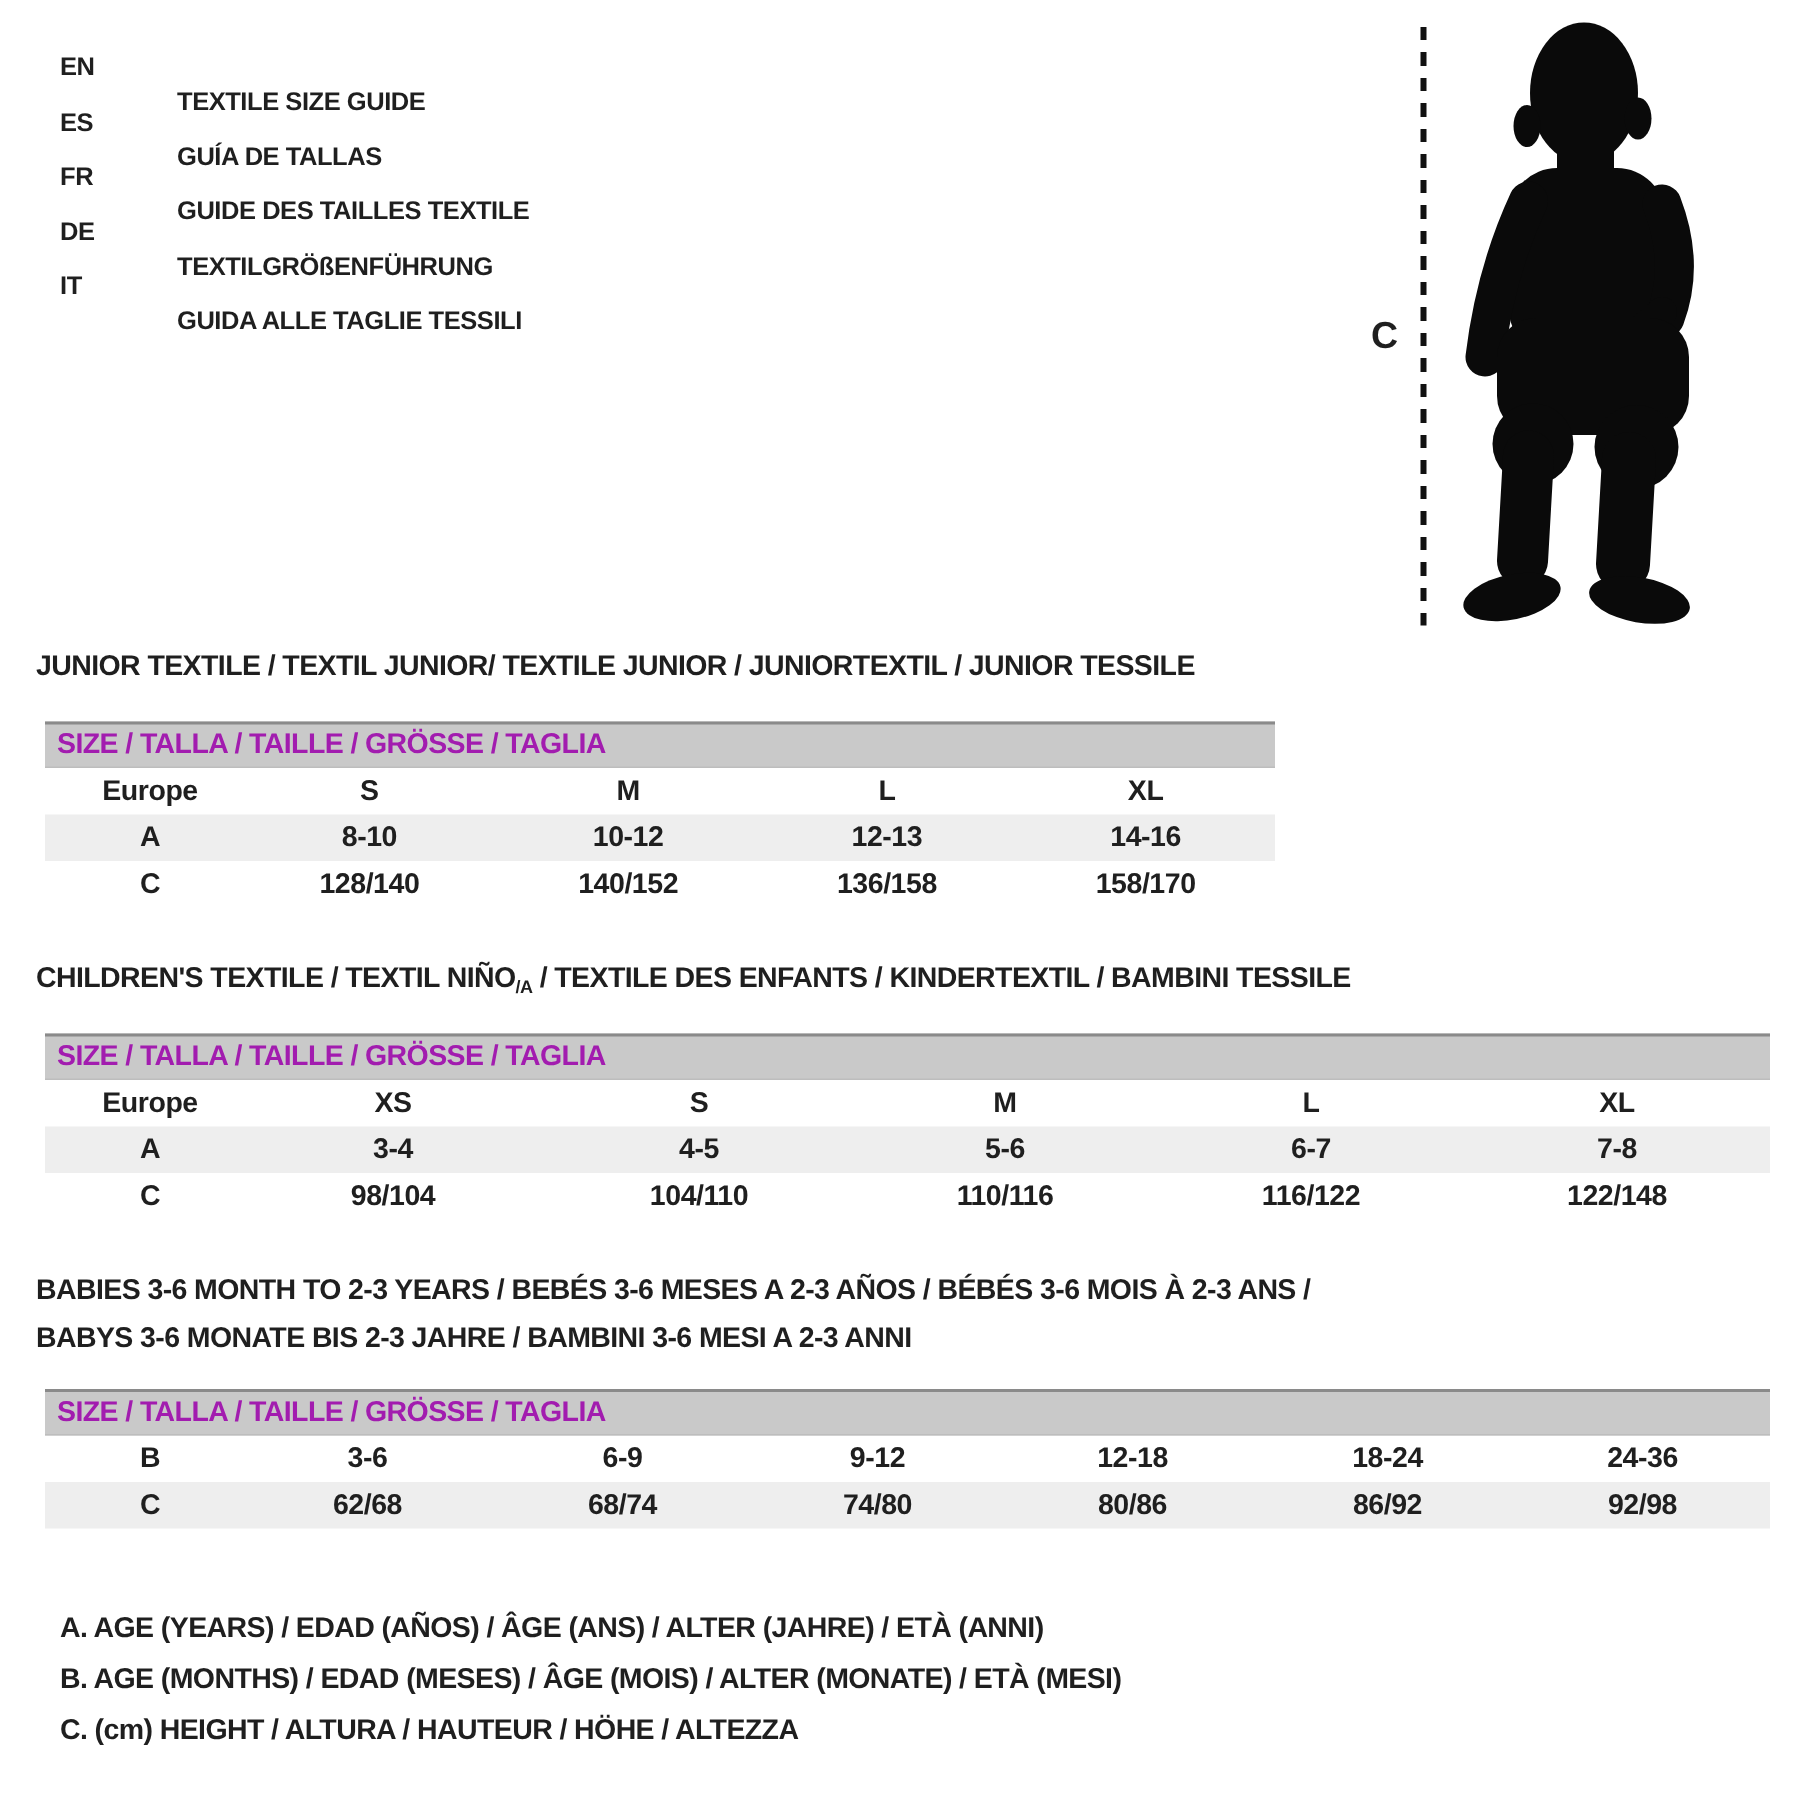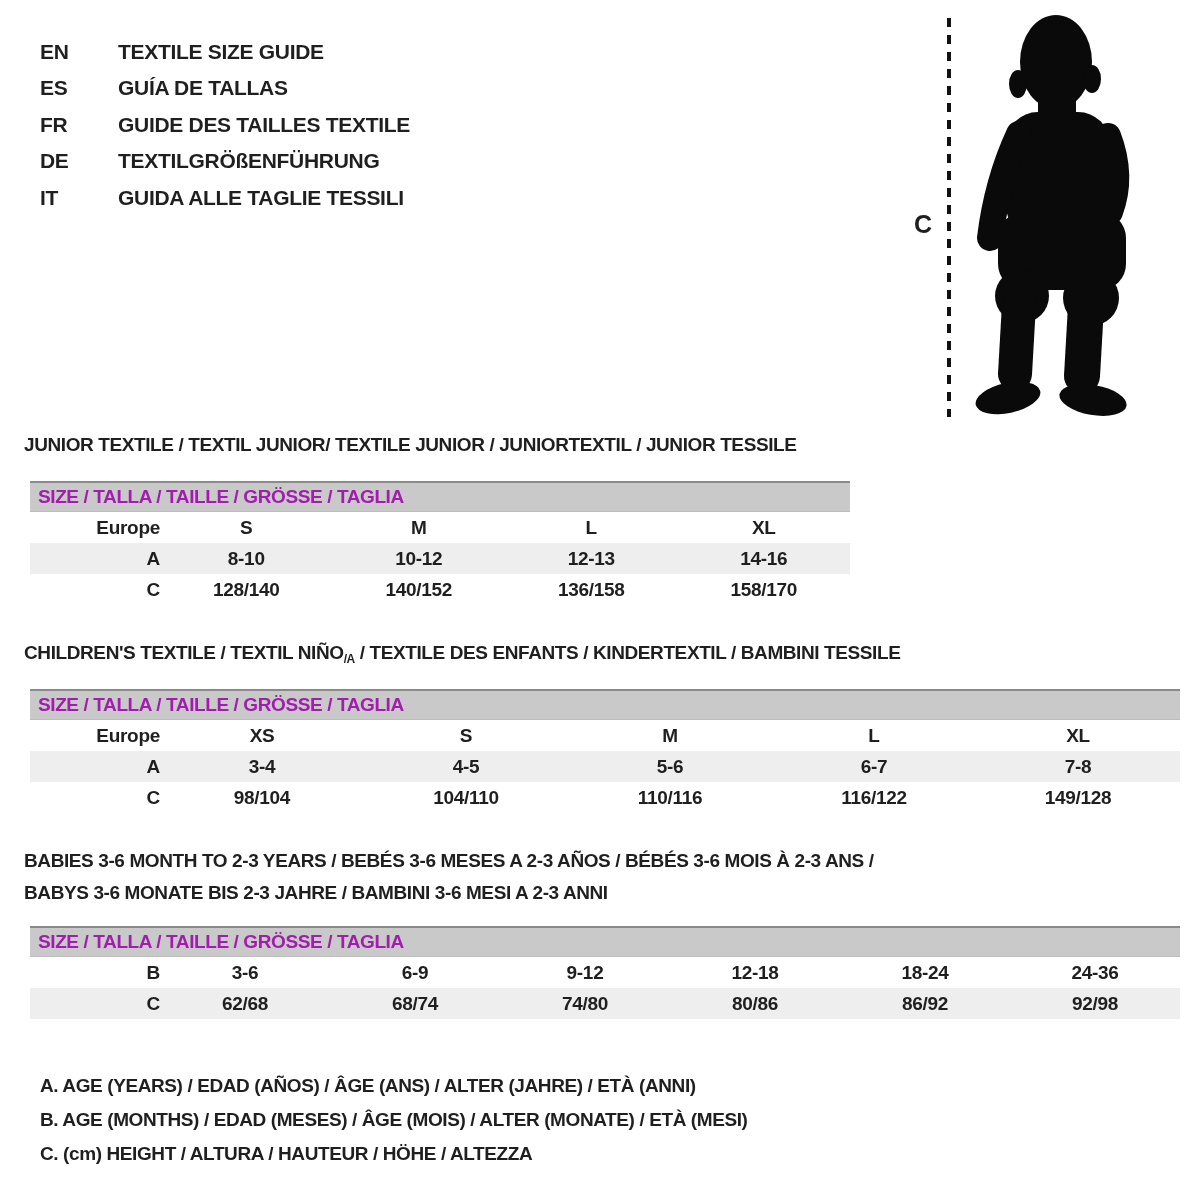--- a/index.html
+++ b/index.html
@@ -4,41 +4,41 @@
 <style>
   html,body{margin:0;padding:0;background:#fff;}
   #page{
     position:relative;width:1200px;height:1200px;background:#ffffff;overflow:hidden;
     font-family:"Liberation Sans","DejaVu Sans",sans-serif;color:#1f1f1f;
     -webkit-font-smoothing:antialiased;
   }
   .nowrap{white-space:nowrap;margin-top:46px;}
   
   .lang-list{position:absolute;left:40px;top:27px;}
-  .lang-row{display:flex;height:36.5px;align-items:flex-end;font-size:21px;font-weight:bold;letter-spacing:-0.3px;}
+  .lang-row{display:flex;height:36.5px;align-items:center;font-size:17px;font-weight:bold;letter-spacing:-0.3px;}
   .lang-code{width:78px;flex:0 0 78px;}
   
   .measure-line{
     position:absolute;left:947px;top:18px;width:4px;height:399px;
     background:repeating-linear-gradient(to bottom,#111 0px,#111 9px,transparent 9px,transparent 17px);
   }
   .measure-label{position:absolute;left:914px;top:210px;font-size:25px;font-weight:bold;}
   .silhouette{position:absolute;left:962px;top:12px;width:178px;height:408px;}
   
   .sec-title{position:absolute;left:24px;font-size:19px;font-weight:bold;letter-spacing:-0.4px;white-space:nowrap;}
   .sub-a{font-size:12px;vertical-align:-4px;font-weight:bold;}
   
   .tbl{position:absolute;left:30px;box-sizing:border-box;}
   .tbl-head{
     height:31px;line-height:28px;background:#c9c9c9;border-top:2px solid #8a8a8a;border-bottom:1px solid #bdbdbd;
     box-sizing:border-box;font-size:19px;font-weight:bold;color:#a21caf;padding-left:8px;letter-spacing:-0.4px;white-space:nowrap;
   }
   .trow{display:flex;height:31px;line-height:31px;font-size:19px;font-weight:bold;letter-spacing:-0.3px;}
   .trow.shaded{background:#eeeeee;}
-  .tlab{flex:0 0 130px;padding-left:10px;box-sizing:border-box;text-align:right;}
+  .tlab{flex:0 0 130px;padding-left:10px;box-sizing:border-box;text-align:center;}
   .tcell{flex:1 1 0;text-align:center;}
   
   .footnotes{position:absolute;left:40px;top:1069px;}
   .fn-line{height:34px;line-height:34px;font-size:19px;font-weight:bold;letter-spacing:-0.4px;white-space:nowrap;}
 </style>
 </head>
 <body>
 
 <div id="page">
 
@@ -131,21 +131,21 @@
       <div class="tcell">5-6</div>
       <div class="tcell">6-7</div>
       <div class="tcell">7-8</div>
     </div>
     <div class="trow">
       <div class="tlab">C</div>
       <div class="tcell">98/104</div>
       <div class="tcell">104/110</div>
       <div class="tcell">110/116</div>
       <div class="tcell">116/122</div>
-      <div class="tcell">149/128</div>
+      <div class="tcell">122/148</div>
     </div>
   </div>
 
   <div class="sec-title" style="top:850px;">BABIES 3-6 MONTH TO 2-3 YEARS / BEBÉS 3-6 MESES A 2-3 AÑOS / BÉBÉS 3-6 MOIS À 2-3 ANS /</div>
   <div class="sec-title" style="top:882px;">BABYS 3-6 MONATE BIS 2-3 JAHRE / BAMBINI 3-6 MESI A 2-3 ANNI</div>
   <div class="tbl" style="top:926px;width:1150px;">
     <div class="tbl-head">SIZE / TALLA / TAILLE / GRÖSSE / TAGLIA</div>
     <div class="trow">
       <div class="tlab">B</div>
       <div class="tcell">3-6</div>

